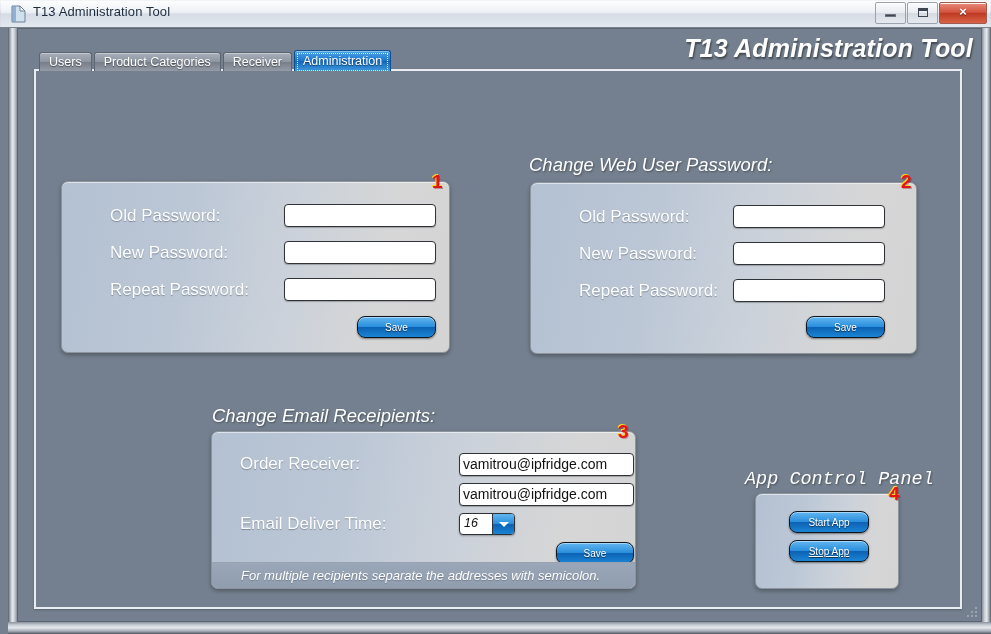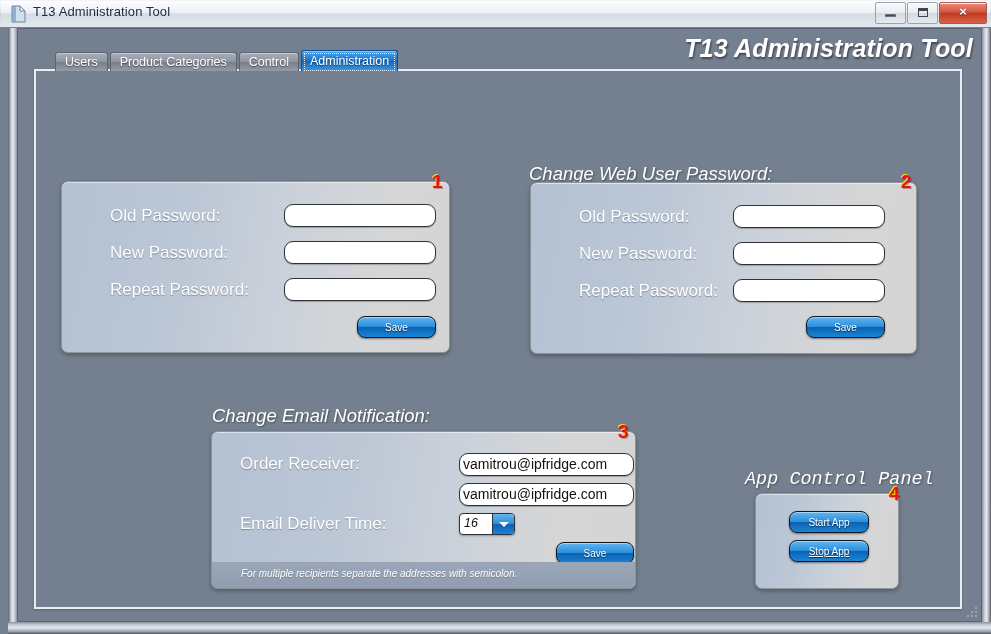--- a/index.html
+++ b/index.html
@@ -123,21 +123,20 @@
   .resize-grip { position:absolute; right:12px; bottom:14px; width:13px; height:13px; }
   .resize-grip i {
     position:absolute; width:2px; height:2px; background:#9aa3af; display:block;
   }
 
   
   #tabstrip {
     position: absolute; left: 31px; top: 22px;
     height: 21px; display: flex; align-items: flex-end;
     z-index: 5;
-    margin-left: 16px;
   }
   .tab {
     height: 19px; line-height: 19px;
     padding: 0 9px;
     margin-right: 2px;
     font-size: 12.5px; color: #ffffff;
     background: linear-gradient(180deg,#a8afb9 0%,#8e96a2 48%,#787f8b 52%,#949ba6 100%);
     border: 1px solid #5c646f;
     border-bottom: none;
     border-radius: 3px 3px 0 0;
@@ -203,21 +202,21 @@
     position: absolute;
     color: #ffffff;
     font-size: 17px;
     text-shadow: 0 1px 1px rgba(70,80,95,.5);
     white-space: nowrap;
   }
   .txt {
     position: absolute;
     background:#fff;
     border: 1px solid #2f3338;
-    border-radius: 9px;
+    border-radius: 4px;
     box-sizing: border-box;
     font-size: 14px;
     color:#111;
     padding: 0 3px;
     line-height: 20px;
     box-shadow: 0 1px 1px rgba(0,0,0,.25);
     overflow:hidden;
     white-space:nowrap;
   }
 
@@ -253,21 +252,21 @@
     border-left:1px solid #2f3338;
   }
   .combo .arrowbox:after {
     content:""; position:absolute; left:6px; top:8px;
     border-left:5px solid transparent; border-right:5px solid transparent;
     border-top:5px solid #fff;
   }
 
   .hint {
     position:absolute;
-    font-size: 10px; font-style: italic; color:#ffffff;
+    font-size: 13px; font-style: italic; color:#ffffff;
     text-shadow: 0 1px 1px rgba(70,80,95,.45);
     white-space: nowrap;
   }
   .hintbar{
     position:absolute;
     background: linear-gradient(180deg,#9aa7b8 0%,#8e9cae 100%);
     border-top:1px solid #98a2b0;
     border-radius: 0 0 6px 6px;
   }
 
@@ -329,21 +328,21 @@
     </div>
 
     <div id="tabstrip">
       <div class="tab">
         <span>Users</span>
       </div>
       <div class="tab">
         <span>Product Categories</span>
       </div>
       <div class="tab">
-        <span>Control</span>
+        <span>Receiver</span>
       </div>
       <div class="tab active">
         <span>Administration</span>
       </div>
     </div>
 
     <div class="app-heading">T13 Administration Tool</div>
 
     <div id="tabpage">
 
@@ -356,38 +355,38 @@
 
         <div class="field-label" style="left:48px; top:61px;">New Password:</div>
         <div class="txt" style="left:222px; top:59px; width:152px; height:23px;"></div>
 
         <div class="field-label" style="left:48px; top:98px;">Repeat Password:</div>
         <div class="txt" style="left:222px; top:96px; width:152px; height:23px;"></div>
 
         <div class="btn-blue" style="left:295px; top:134px; width:79px; height:22px; line-height:21px;">Save</div>
       </div>
 
-      <div class="sec-title" style="left:493px; top:92px;">Change Web User Password:</div>
+      <div class="sec-title" style="left:493px; top:83px;">Change Web User Password:</div>
       <span class="anno" style="left:865px; top:100px;">2</span>
 
       <div class="card" style="left:494px; top:111px; width:387px; height:172px;">
 
         <div class="field-label" style="left:48px; top:24px;">Old Password:</div>
         <div class="txt" style="left:202px; top:22px; width:152px; height:23px;"></div>
 
         <div class="field-label" style="left:48px; top:61px;">New Password:</div>
         <div class="txt" style="left:202px; top:59px; width:152px; height:23px;"></div>
 
         <div class="field-label" style="left:48px; top:98px;">Repeat Password:</div>
         <div class="txt" style="left:202px; top:96px; width:152px; height:23px;"></div>
 
         <div class="btn-blue" style="left:275px; top:133px; width:79px; height:22px; line-height:21px;">Save</div>
       </div>
 
-      <div class="sec-title" style="left:176px; top:334px;">Change Email Notification:</div>
+      <div class="sec-title" style="left:176px; top:334px;">Change Email Receipients:</div>
       <span class="anno" style="left:582px; top:350px;">3</span>
 
       <div class="card" style="left:175px; top:360px; width:425px; height:158px; overflow:hidden;">
 
         <div class="field-label" style="left:28px; top:22px;">Order Receiver:</div>
         <div class="txt" style="left:247px; top:21px; width:175px; height:23px; line-height:21px;">vamitrou@ipfridge.com</div>
 
         <div class="txt" style="left:247px; top:51px; width:175px; height:23px; line-height:21px;">vamitrou@ipfridge.com</div>
 
         <div class="field-label" style="left:28px; top:82px;">Email Deliver Time:</div>

